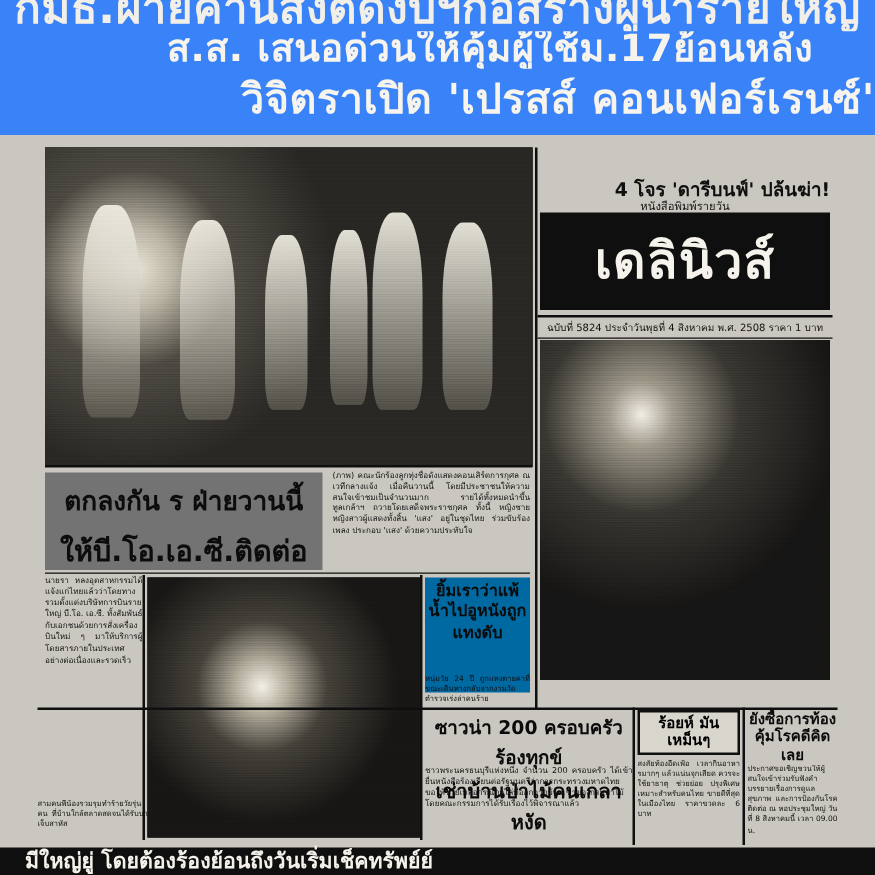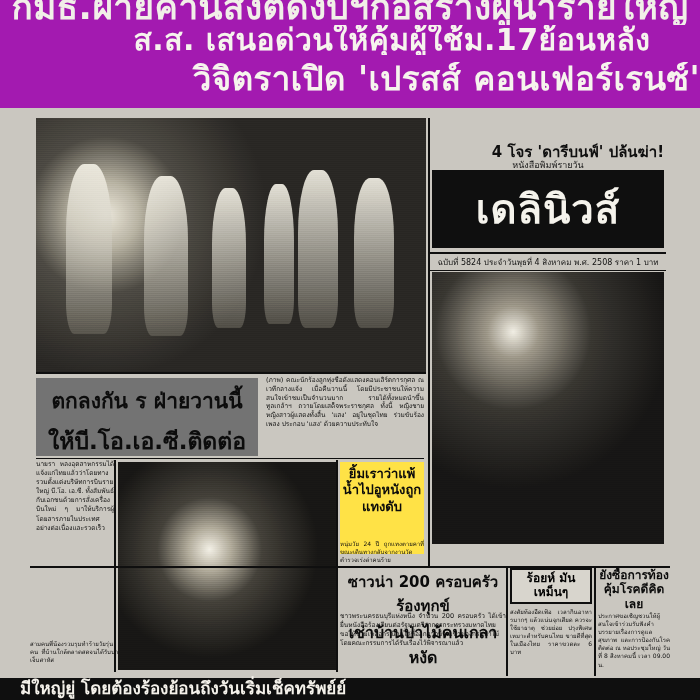--- a/index.html
+++ b/index.html
@@ -15,21 +15,21 @@
     overflow: hidden;
     font-family: "DejaVu Sans", sans-serif;
     filter: contrast(1.02);
   }
   
   .masthead {
     position: absolute;
     left: 0; top: 0;
     width: 700px;
     height: 108px;
-    background: #a21caf;
+    background: #3b82f6;
     color: #f2f0ea;
     padding: 0;
   }
   .headline {
     font-family: "DejaVu Sans", sans-serif;
     font-weight: bold;
     text-align: center;
     letter-spacing: 0.5px;
     line-height: 1.0;
     white-space: nowrap;
@@ -204,21 +204,21 @@
     background:
       radial-gradient(circle at 42% 42%, #f1eee4 0%, #b2ac9c 12%, #45423b 30%, #1a1917 62%),
       radial-gradient(circle at 80% 48%, #cdc7b8 0%, #55514a 18%, #181716 50%),
       linear-gradient(180deg, #3a3833 0%, #121211 80%);
   }
   
   #box-water {
     position: absolute;
     left: 340px; top: 462px;
     width: 84px; height: 92px;
-    background: #fde047;
+    background: #0369a1;
     color: #0d0d0d;
     font-weight: bold;
     text-align: center;
     font-size: 13px;
     line-height: 1.25;
     padding-top: 4px;
     box-sizing: border-box;
   }
   #box-water-body {
     position: absolute;

